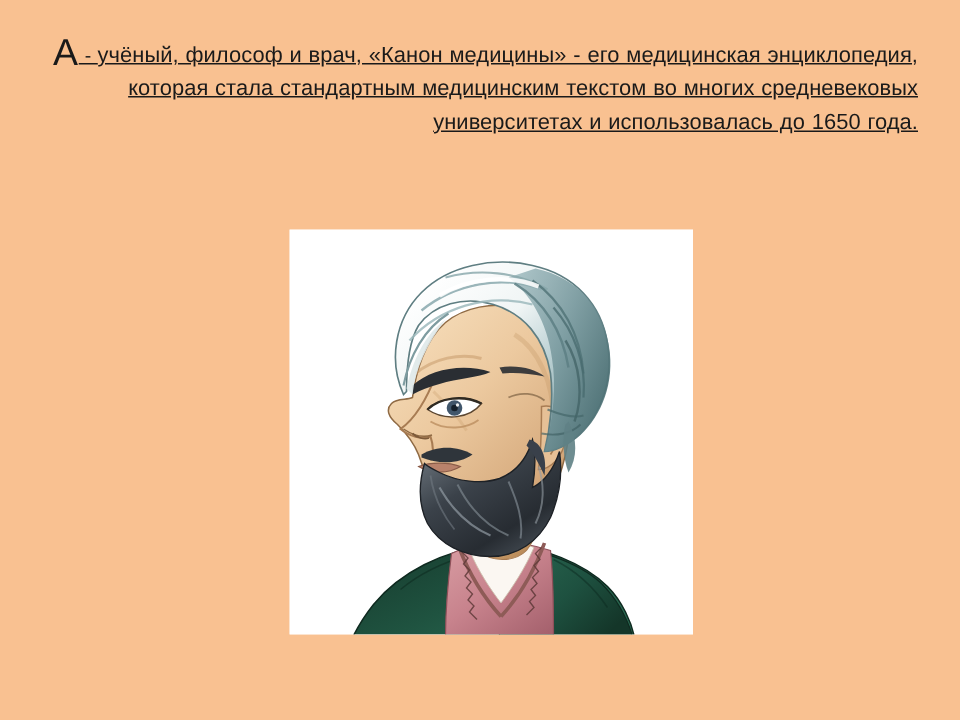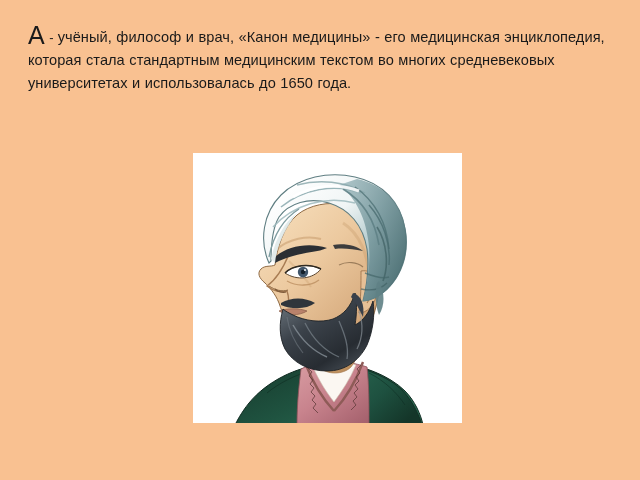--- a/index.html
+++ b/index.html
@@ -20,26 +20,27 @@
     background: #f9c191;
     box-sizing: border-box;
   }
 
   
   #caption-block {
     position: absolute;
     left: 28px;
     top: 24px;
     width: 584px;
-    text-align: left;
+    text-align: right;
     color: #1a1a1a;
     font-size: 14.6px;
     line-height: 22.4px;
     letter-spacing: 0.05px;
     word-spacing: 0.4px;
+    text-decoration: underline;
   }
   #caption-block .dropcap {
     font-size: 25px;
     line-height: 22.4px;
     vertical-align: -2px;
     letter-spacing: 0.5px;
   }
   #caption-block .lead-dash {
     font-size: 13px;
   }

